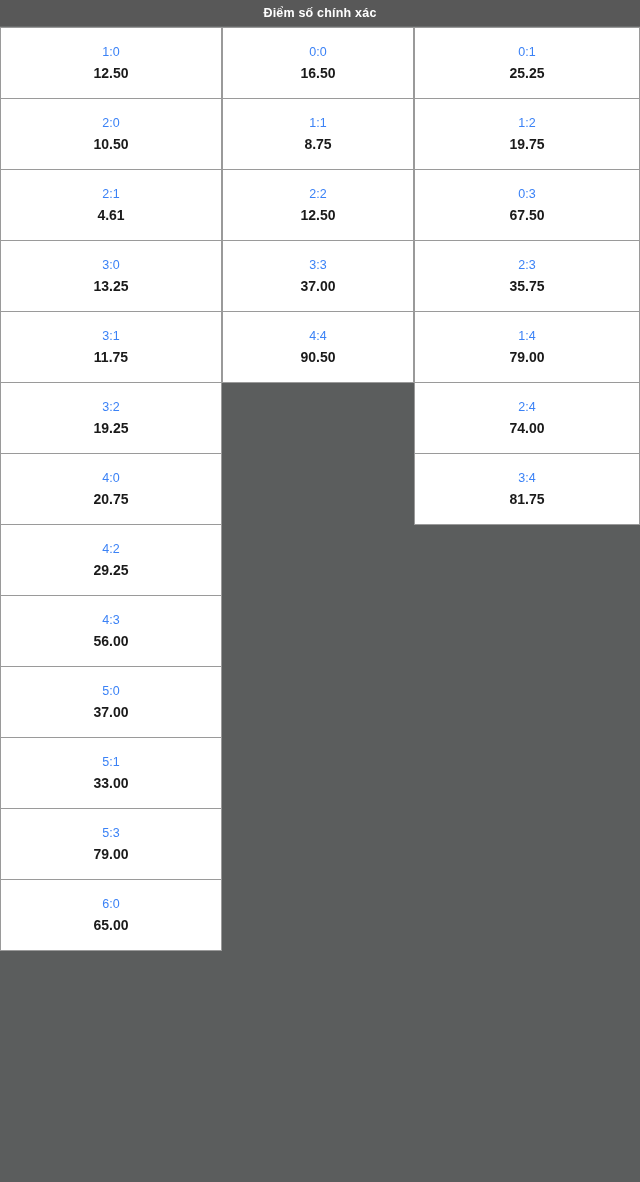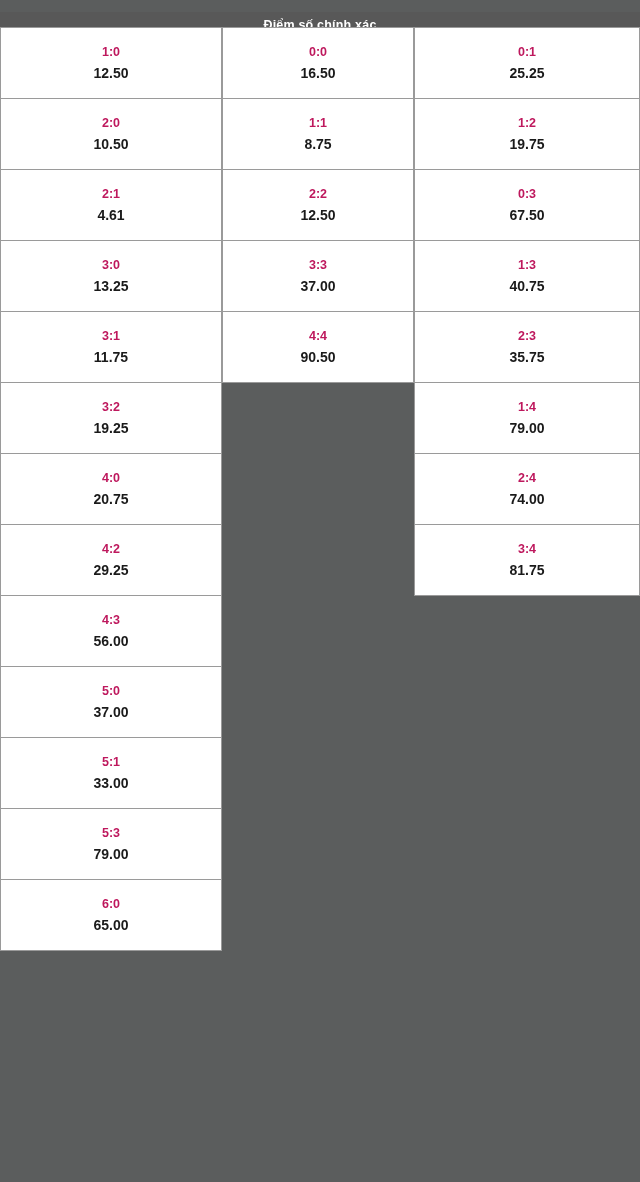--- a/index.html
+++ b/index.html
@@ -20,21 +20,21 @@
     position: relative;
     width: 640px;
     height: 1182px;
     background: #5b5d5d;
     box-sizing: border-box;
   }
 
   
   .panel-header {
     position: absolute;
-    top: 12px;
+    top: 0;
     left: 0;
     width: 640px;
     height: 27px;
     background: #585858;
     border-bottom: 1px solid #6a6c6c;
     box-sizing: border-box;
     display: flex;
     align-items: center;
     justify-content: center;
   }
@@ -84,23 +84,23 @@
     align-items: center;
     justify-content: center;
     gap: 7px;
     overflow: hidden;
   }
   .score-column .score-cell:first-child {
     margin-top: 0;
   }
 
   .cell-score {
-    color: #be185d;
+    color: #3b82f6;
     font-size: 12.5px;
-    font-weight: bold;
+    font-weight: normal;
     line-height: 1;
     text-align: center;
   }
   .cell-odds {
     color: #1a1a1a;
     font-size: 14px;
     font-weight: bold;
     line-height: 1;
     text-align: center;
   }
@@ -201,24 +201,20 @@
         </div>
         <div class="score-cell">
           <div class="cell-score">1:2</div>
           <div class="cell-odds">19.75</div>
         </div>
         <div class="score-cell">
           <div class="cell-score">0:3</div>
           <div class="cell-odds">67.50</div>
         </div>
         <div class="score-cell">
-          <div class="cell-score">1:3</div>
-          <div class="cell-odds">40.75</div>
-        </div>
-        <div class="score-cell">
           <div class="cell-score">2:3</div>
           <div class="cell-odds">35.75</div>
         </div>
         <div class="score-cell">
           <div class="cell-score">1:4</div>
           <div class="cell-odds">79.00</div>
         </div>
         <div class="score-cell">
           <div class="cell-score">2:4</div>
           <div class="cell-odds">74.00</div>

